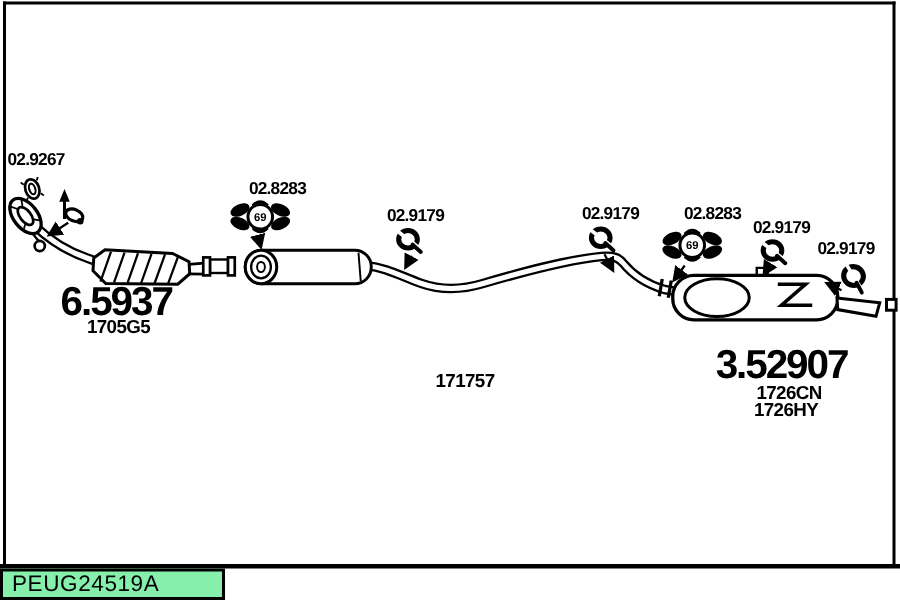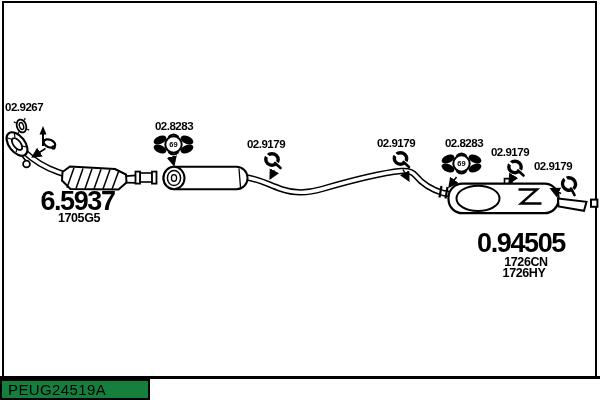--- a/index.html
+++ b/index.html
@@ -2,24 +2,24 @@
 <html><head>
 <meta charset="utf-8">
 <style>
   html,body{margin:0;padding:0;background:#fff;}
   #stage{position:relative;width:600px;height:400px;background:#fff;overflow:hidden;
          font-family:"Liberation Sans",sans-serif;color:#000;}
   .frame{position:absolute;left:2px;top:1px;width:595px;height:375px;
          border:2px solid #000;border-bottom:none;box-sizing:border-box;}
   .bottom-line{position:absolute;left:0;top:376px;width:600px;height:3px;background:#000;}
   .ref-box{position:absolute;left:0;top:379px;width:150px;height:21px;box-sizing:border-box;
-           border:2px solid #000;background:#15803d;font-size:15px;letter-spacing:.4px;
+           border:2px solid #000;background:#86efac;font-size:15px;letter-spacing:.4px;
            line-height:17px;padding-left:6px;}
   .lbl{position:absolute;font-size:11.5px;font-weight:bold;letter-spacing:-0.5px;
-       text-align:center;white-space:nowrap;}
+       text-align:right;white-space:nowrap;}
   .big{position:absolute;font-size:27px;font-weight:bold;letter-spacing:-1.4px;
        text-align:center;white-space:nowrap;}
   .oe{position:absolute;font-size:12.5px;font-weight:bold;letter-spacing:-0.4px;
       text-align:center;white-space:nowrap;}
   svg{position:absolute;left:0;top:0;}
 </style>
 </head>
 <body>
 
 <div id="stage">
@@ -168,23 +168,24 @@
 
   <div class="lbl" style="left:5px;top:101px;width:50px;text-align:left;">02.9267</div>
   <div class="lbl" style="left:144px;top:120px;width:60px;">02.8283</div>
   <div class="lbl" style="left:236px;top:138px;width:60px;">02.9179</div>
   <div class="lbl" style="left:366px;top:137px;width:60px;">02.9179</div>
   <div class="lbl" style="left:434px;top:137px;width:60px;">02.8283</div>
   <div class="lbl" style="left:480px;top:146px;width:60px;">02.9179</div>
   <div class="lbl" style="left:523px;top:160px;width:60px;">02.9179</div>
 
   <div class="big" style="left:25px;top:186px;width:105px;">6.5937</div>
-  <div class="big" style="left:461px;top:228px;width:120px;">0.94505</div>
+  <div class="big" style="left:461px;top:228px;width:120px;">3.52907</div>
 
   <div class="oe" style="left:44px;top:211px;width:70px;">1705G5</div>
+  <div class="oe" style="left:275px;top:247px;width:70px;">171757</div>
   <div class="oe" style="left:491px;top:239px;width:70px;margin-top:16px;">1726CN</div>
   <div class="oe" style="left:489px;top:266px;width:70px;">1726HY</div>
 
   <div class="bottom-line"></div>
   <div class="ref-box">
     <span>PEUG24519A</span>
   </div>
 
 </div>
 

